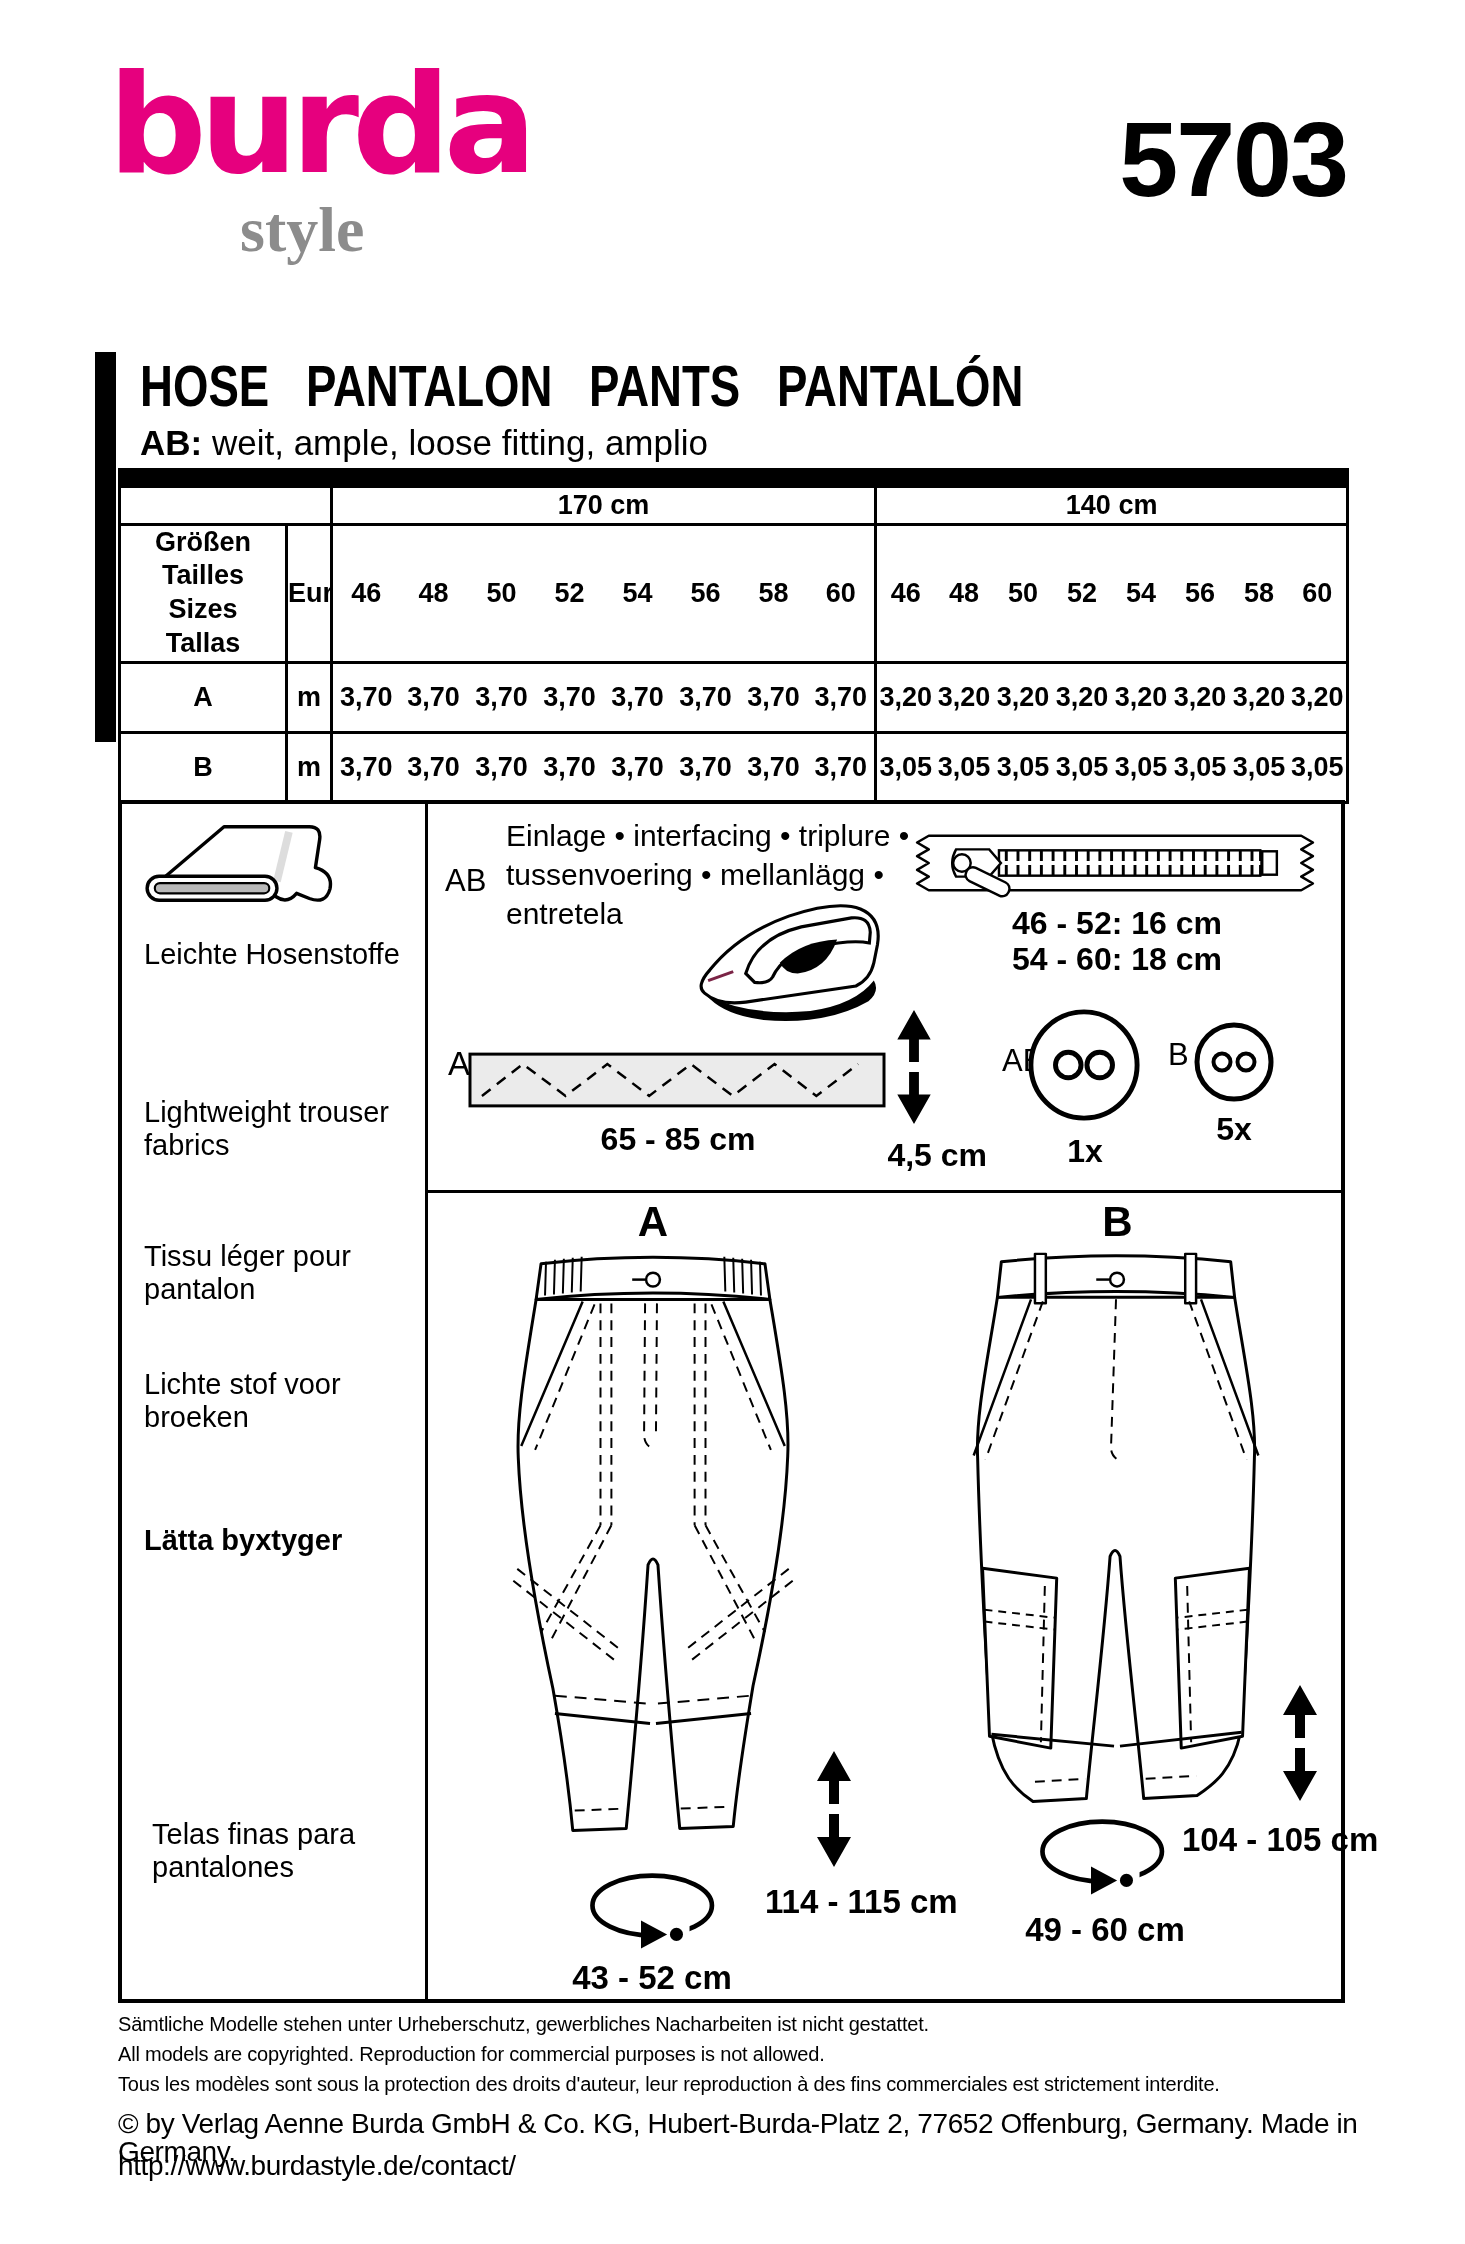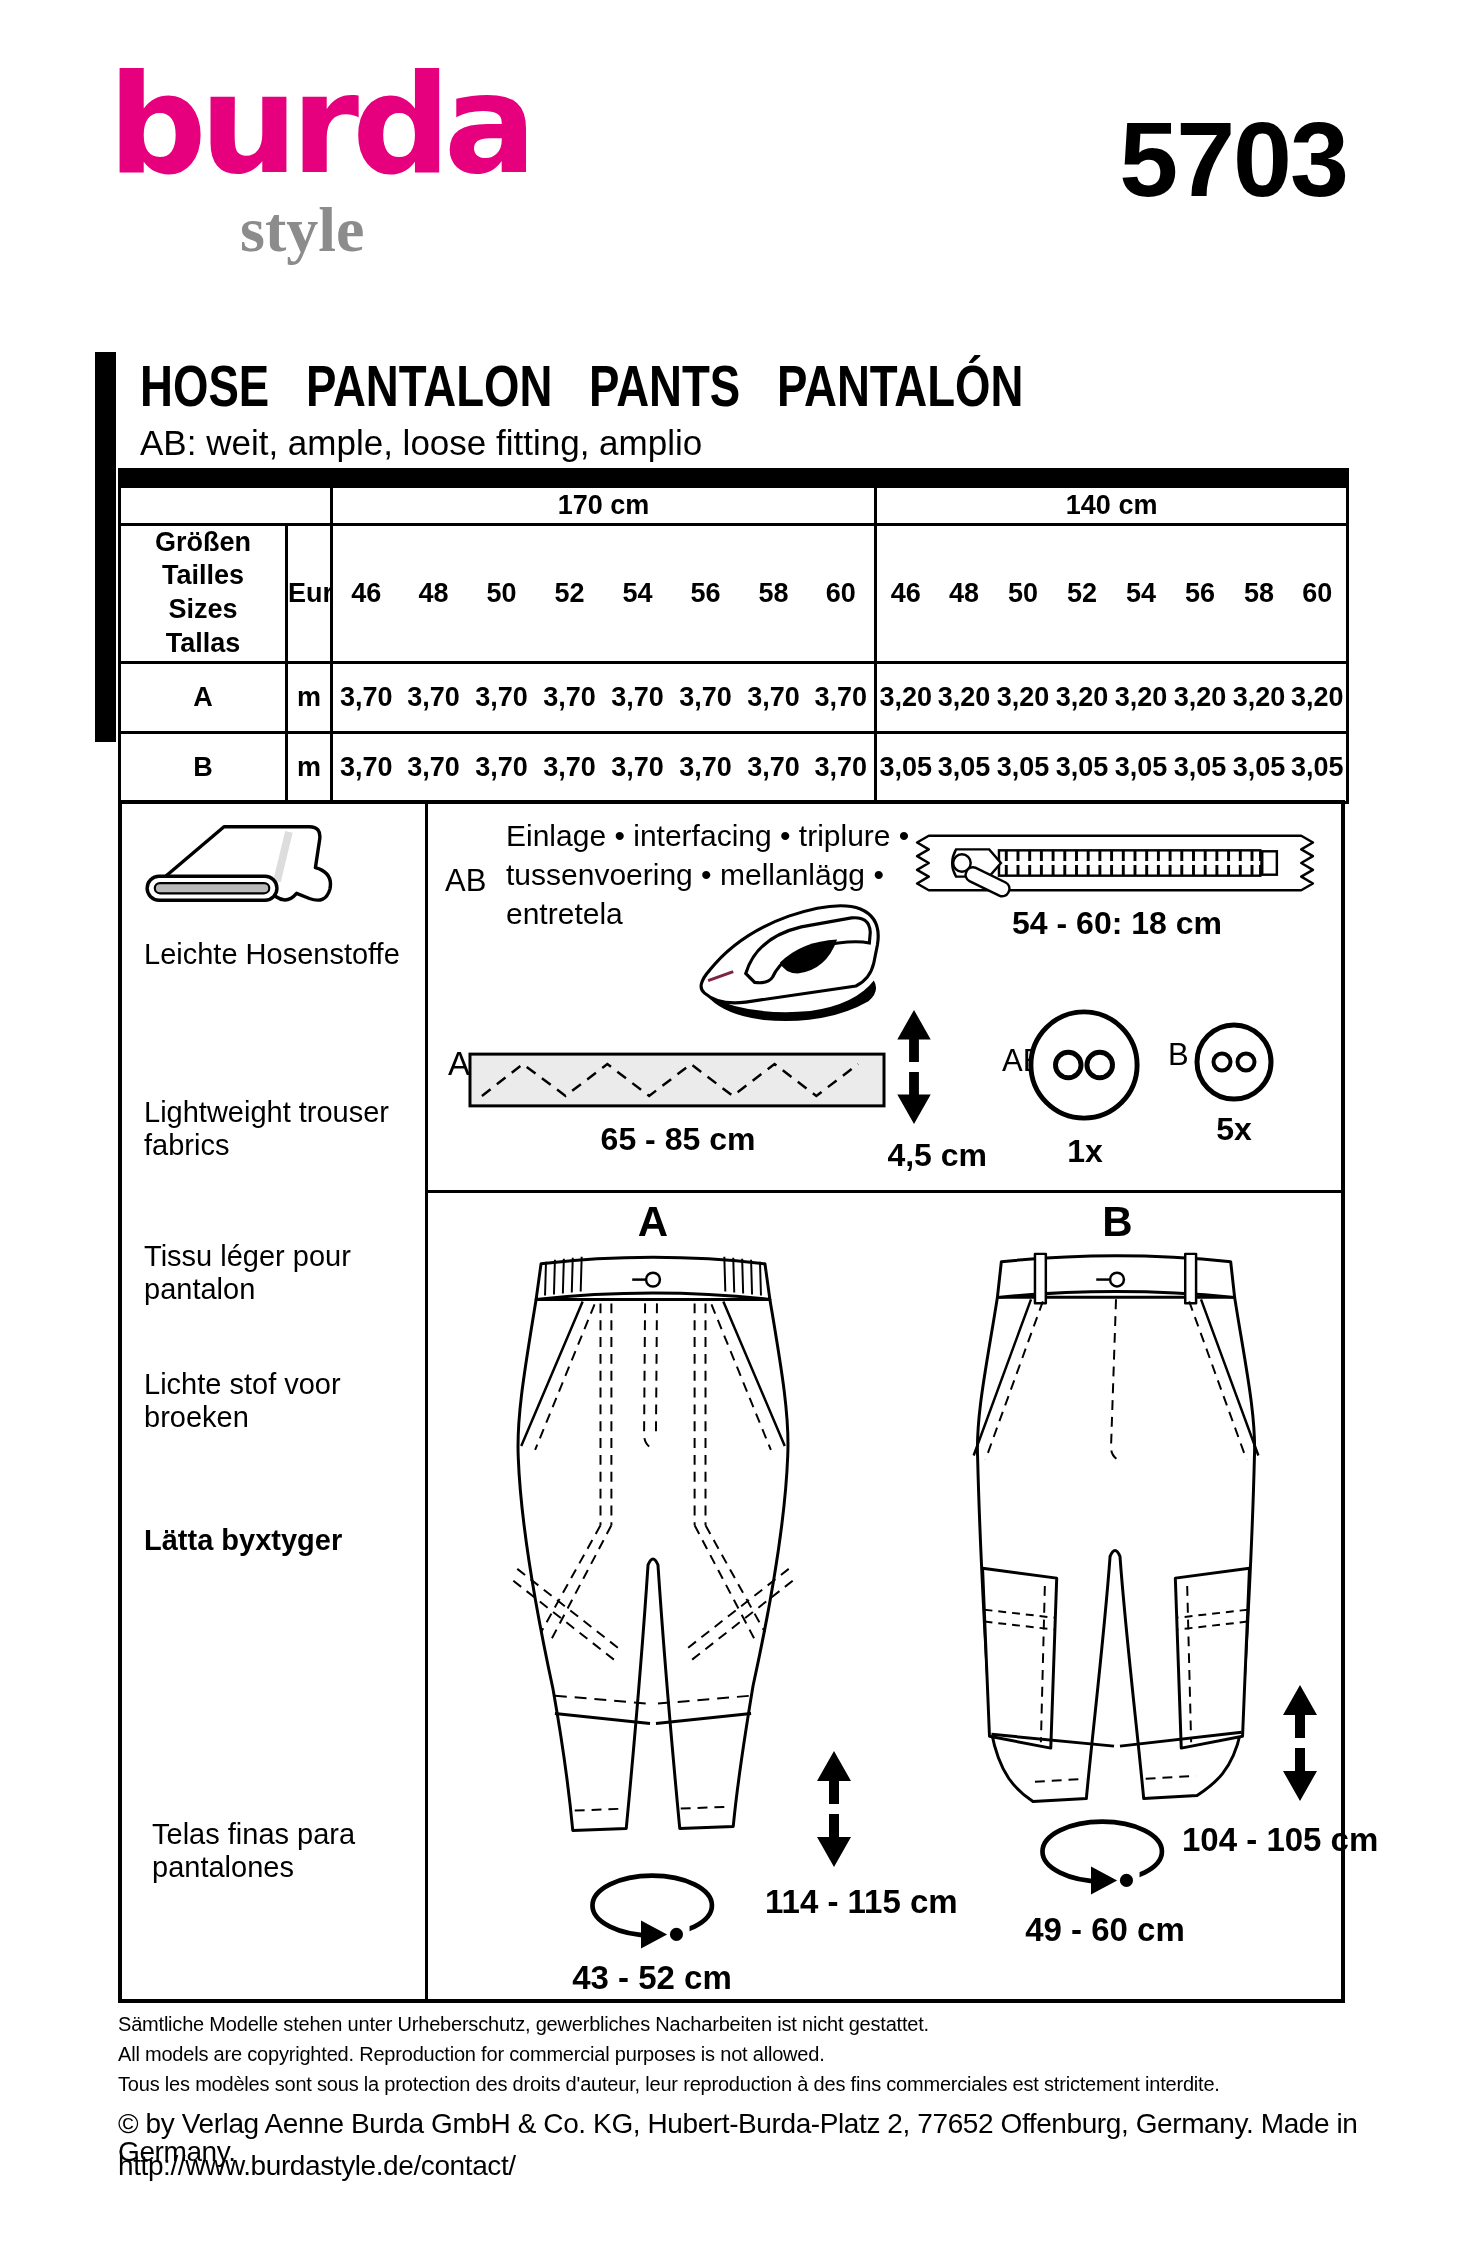--- a/index.html
+++ b/index.html
@@ -1,19 +1,19 @@
 <!DOCTYPE html>
 <html><head>
 <meta charset="utf-8">
 <style>
   html,body{margin:0;padding:0;background:#fff;}
   .page{position:relative;width:1465px;height:2244px;background:#fff;overflow:hidden;
         font-family:"Liberation Sans",sans-serif;color:#000;}
   .abs{position:absolute;}
-  .b{font-weight:normal;}
+  .b{font-weight:bold;}
   .nw{white-space:nowrap;}
   .ctr{text-align:center;}
   
   .logo{font-family:"DejaVu Sans",sans-serif;font-weight:bold;font-size:138px;
         letter-spacing:-7px;color:#e6007e;line-height:1;}
   .logo-sub{font-family:"Liberation Serif",serif;font-weight:bold;font-size:64px;
         color:#8c8c8c;line-height:1;}
   .pattern-no{font-size:106px;font-weight:bold;line-height:1;letter-spacing:-2px;text-align:right;}
   
   .title-bar{background:#000;}
@@ -171,20 +171,21 @@
         <rect x="96" y="27" width="268" height="26" fill="#fff" stroke="#000" stroke-width="2.5"></rect>
         <line x1="102" y1="40" x2="362" y2="40" stroke="#000" stroke-width="26" stroke-dasharray="3 9"></line>
         <line x1="96" y1="40" x2="364" y2="40" stroke="#fff" stroke-width="4"></line>
         <path d="M52 26 L86 26 L98 40 L86 54 L52 54 Q44 40 52 26 Z" fill="#fff" stroke="#000" stroke-width="2.5"></path>
         <circle cx="58" cy="40" r="9" fill="#fff" stroke="#000" stroke-width="2.5"></circle>
         <rect x="66" y="42" width="48" height="15" rx="7" transform="rotate(26 66 42)" fill="#fff" stroke="#000" stroke-width="2.5"></rect>
         <rect x="366" y="28" width="15" height="24" fill="#fff" stroke="#000" stroke-width="2.5"></rect>
       </svg>
     </div>
     <div class="abs meas ctr" style="left:800px;top:102px;width:390px;">
+      <div>46 - 52: 16 cm</div>
       <div>54 - 60: 18 cm</div>
     </div>
 
     <div class="abs" style="left:570px;top:86px;">
       <svg width="215" height="140" viewBox="0 0 240 150">
         <path d="M14 112 Q4 104 20 86 Q52 46 108 26 Q162 8 188 18 Q212 28 207 58 L203 78 Q199 96 183 104 L60 122 Q30 126 14 112 Z" fill="#fff" stroke="#000" stroke-width="3.5"></path>
         <path d="M16 114 Q62 138 132 132 Q182 125 203 98 Q210 110 197 121 Q150 148 80 142 Q34 136 16 114 Z" fill="#000"></path>
         <path d="M60 90 Q72 50 122 38 L178 28 Q198 26 199 44 L198 56 Q178 52 140 60 Q102 68 90 94 Q85 102 70 100 Z" fill="#fff" stroke="#000" stroke-width="3.5"></path>
         <path d="M98 78 Q122 54 162 52 Q150 86 118 90 Q104 90 98 78 Z" fill="#000"></path>
         <path d="M18 98 L46 88" stroke="#7b2446" stroke-width="3.5" fill="none"></path>

